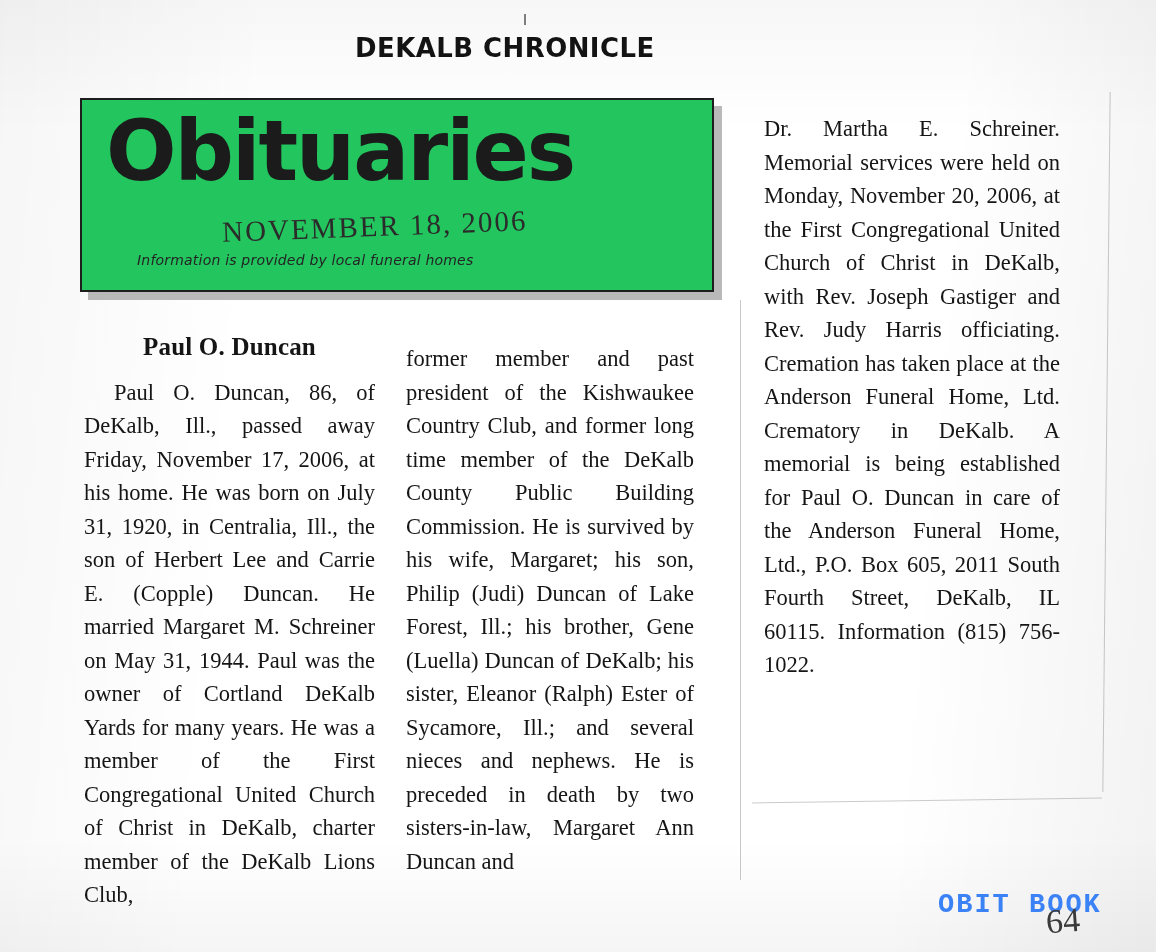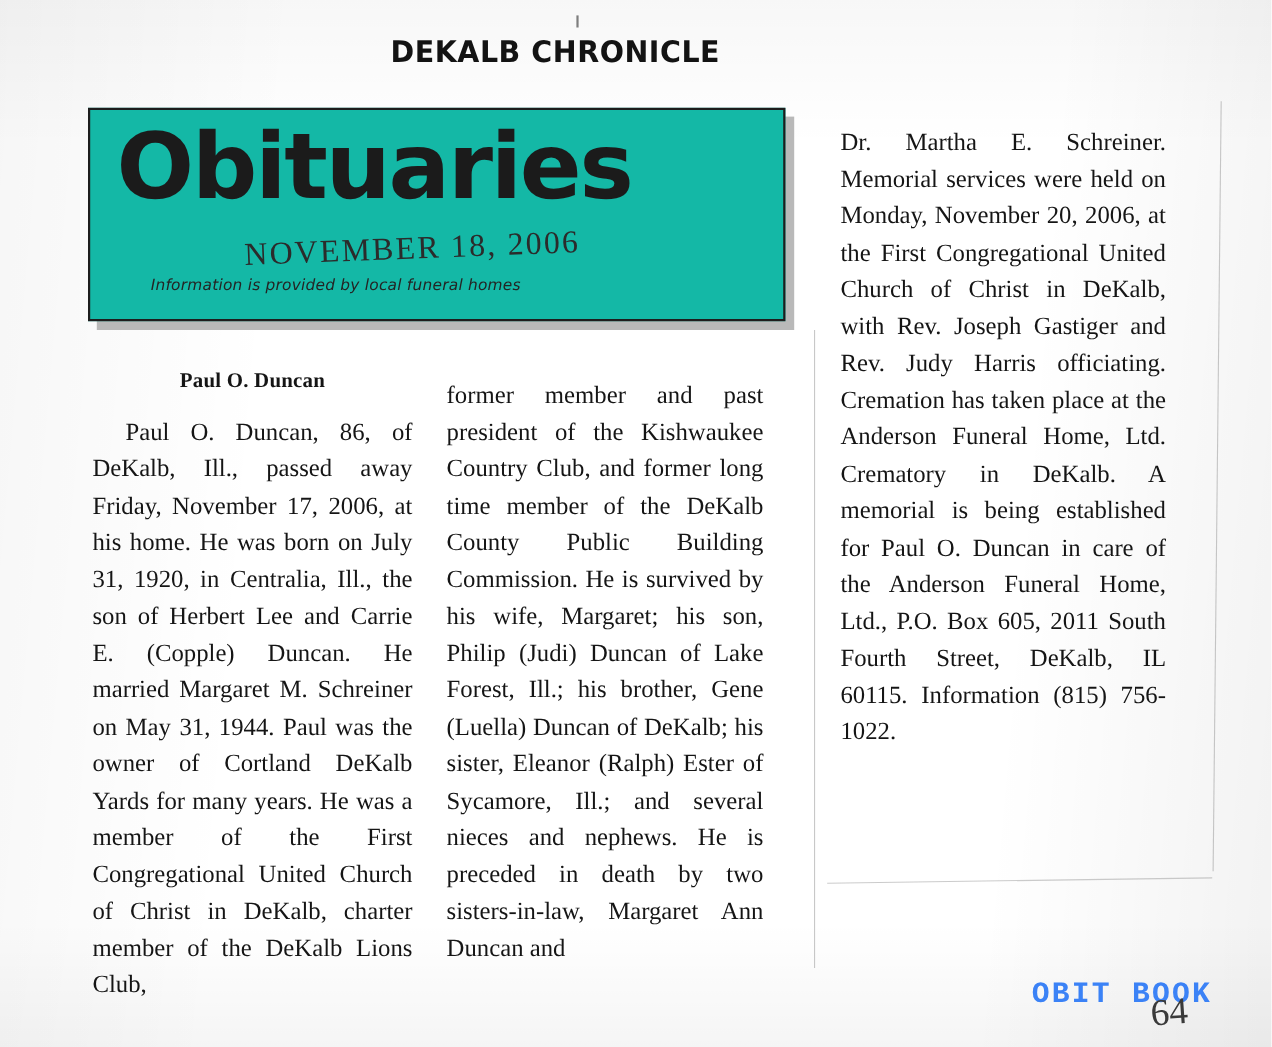--- a/index.html
+++ b/index.html
@@ -59,21 +59,21 @@
     height: 194px;
     background: #b9b9b9;
   }
   .banner {
     position: absolute;
     left: 80px;
     top: 98px;
     width: 634px;
     height: 194px;
     border: 2px solid #1d1d1d;
-    background: #14b8a6;
+    background: #22c55e;
     box-sizing: border-box;
   }
   .banner-title {
     position: absolute;
     left: 24px;
     top: 10px;
     font-family: "DejaVu Sans", sans-serif;
     font-weight: 700;
     font-size: 83px;
     line-height: 1;
@@ -113,21 +113,21 @@
     color: #151515;
   }
   .col p { margin: 12px; }
   #col1 { left: 72px; width: 315px; }
   #col2 { left: 394px; width: 312px; top: 330px; }
   #col3 { left: 752px; width: 320px; top: 100px; }
 
   .headline {
     font-family: "Liberation Serif", serif;
     font-weight: 700;
-    font-size: 19px;
+    font-size: 25px;
     text-align: center;
     margin: 0 0 0 0;
     letter-spacing: 0.2px;
   }
   .indent { text-indent: 30px; }
 
   
   .rule {
     position: absolute;
     background: #9a9a9a;

